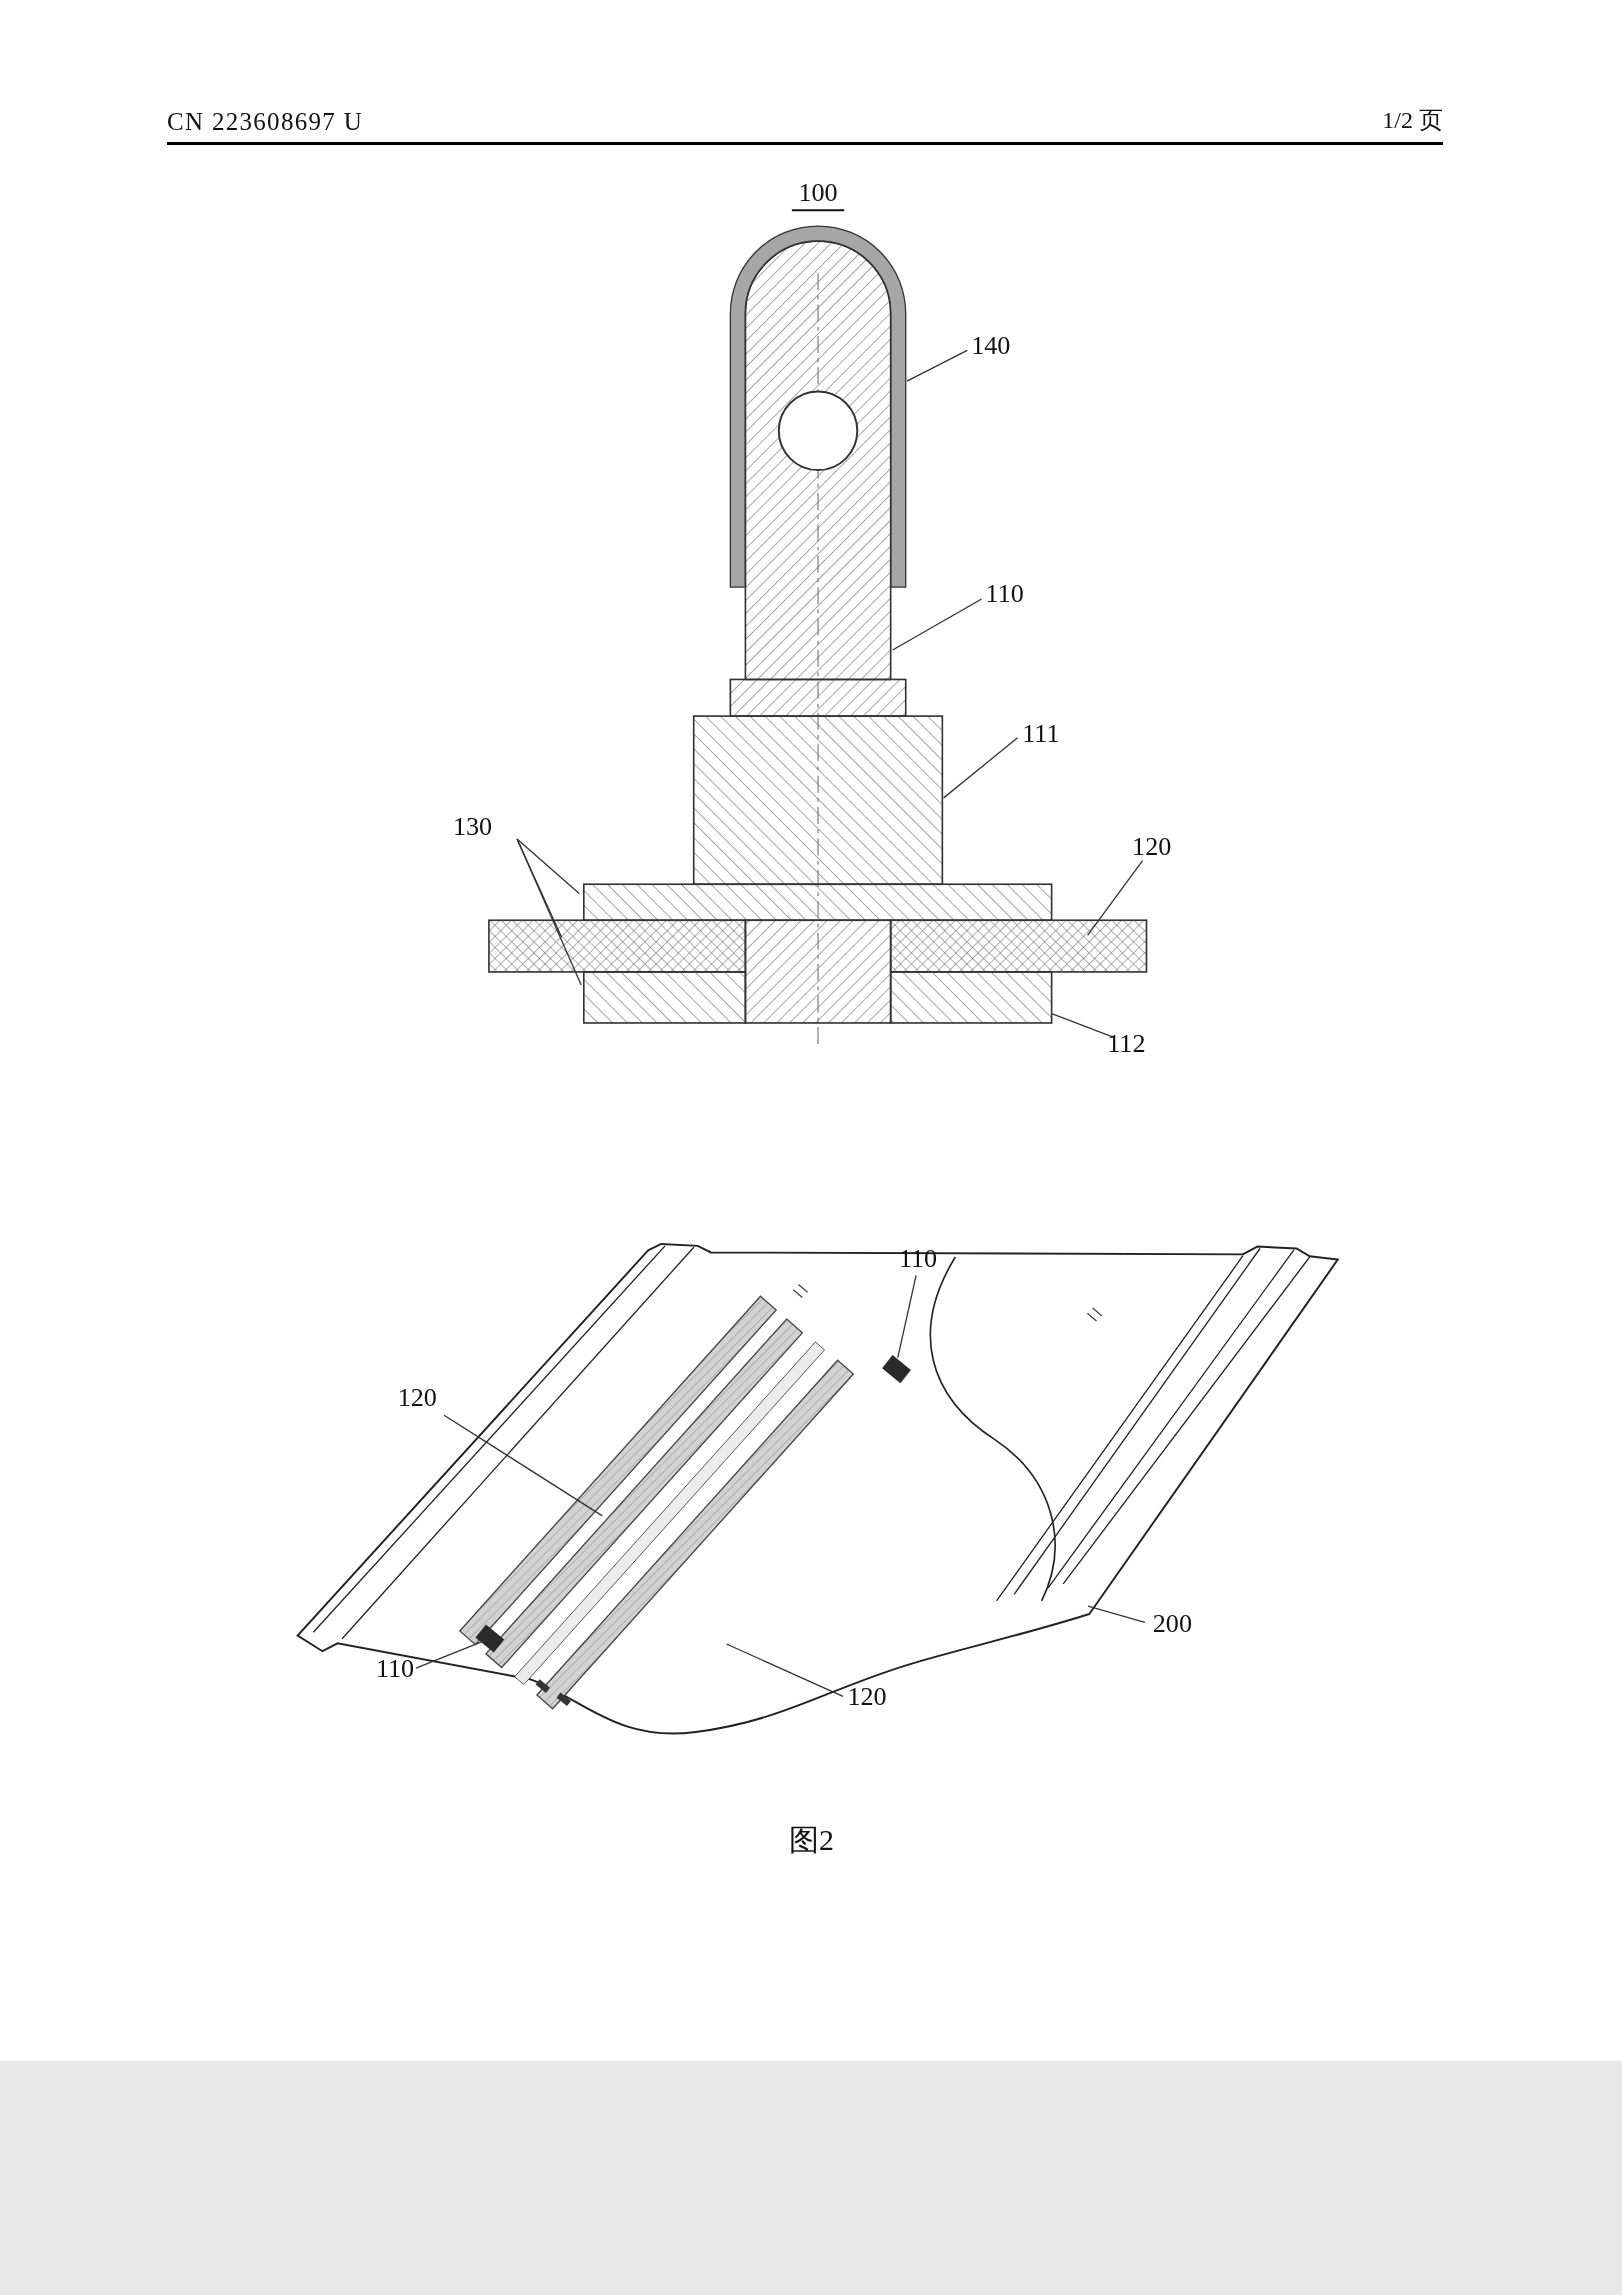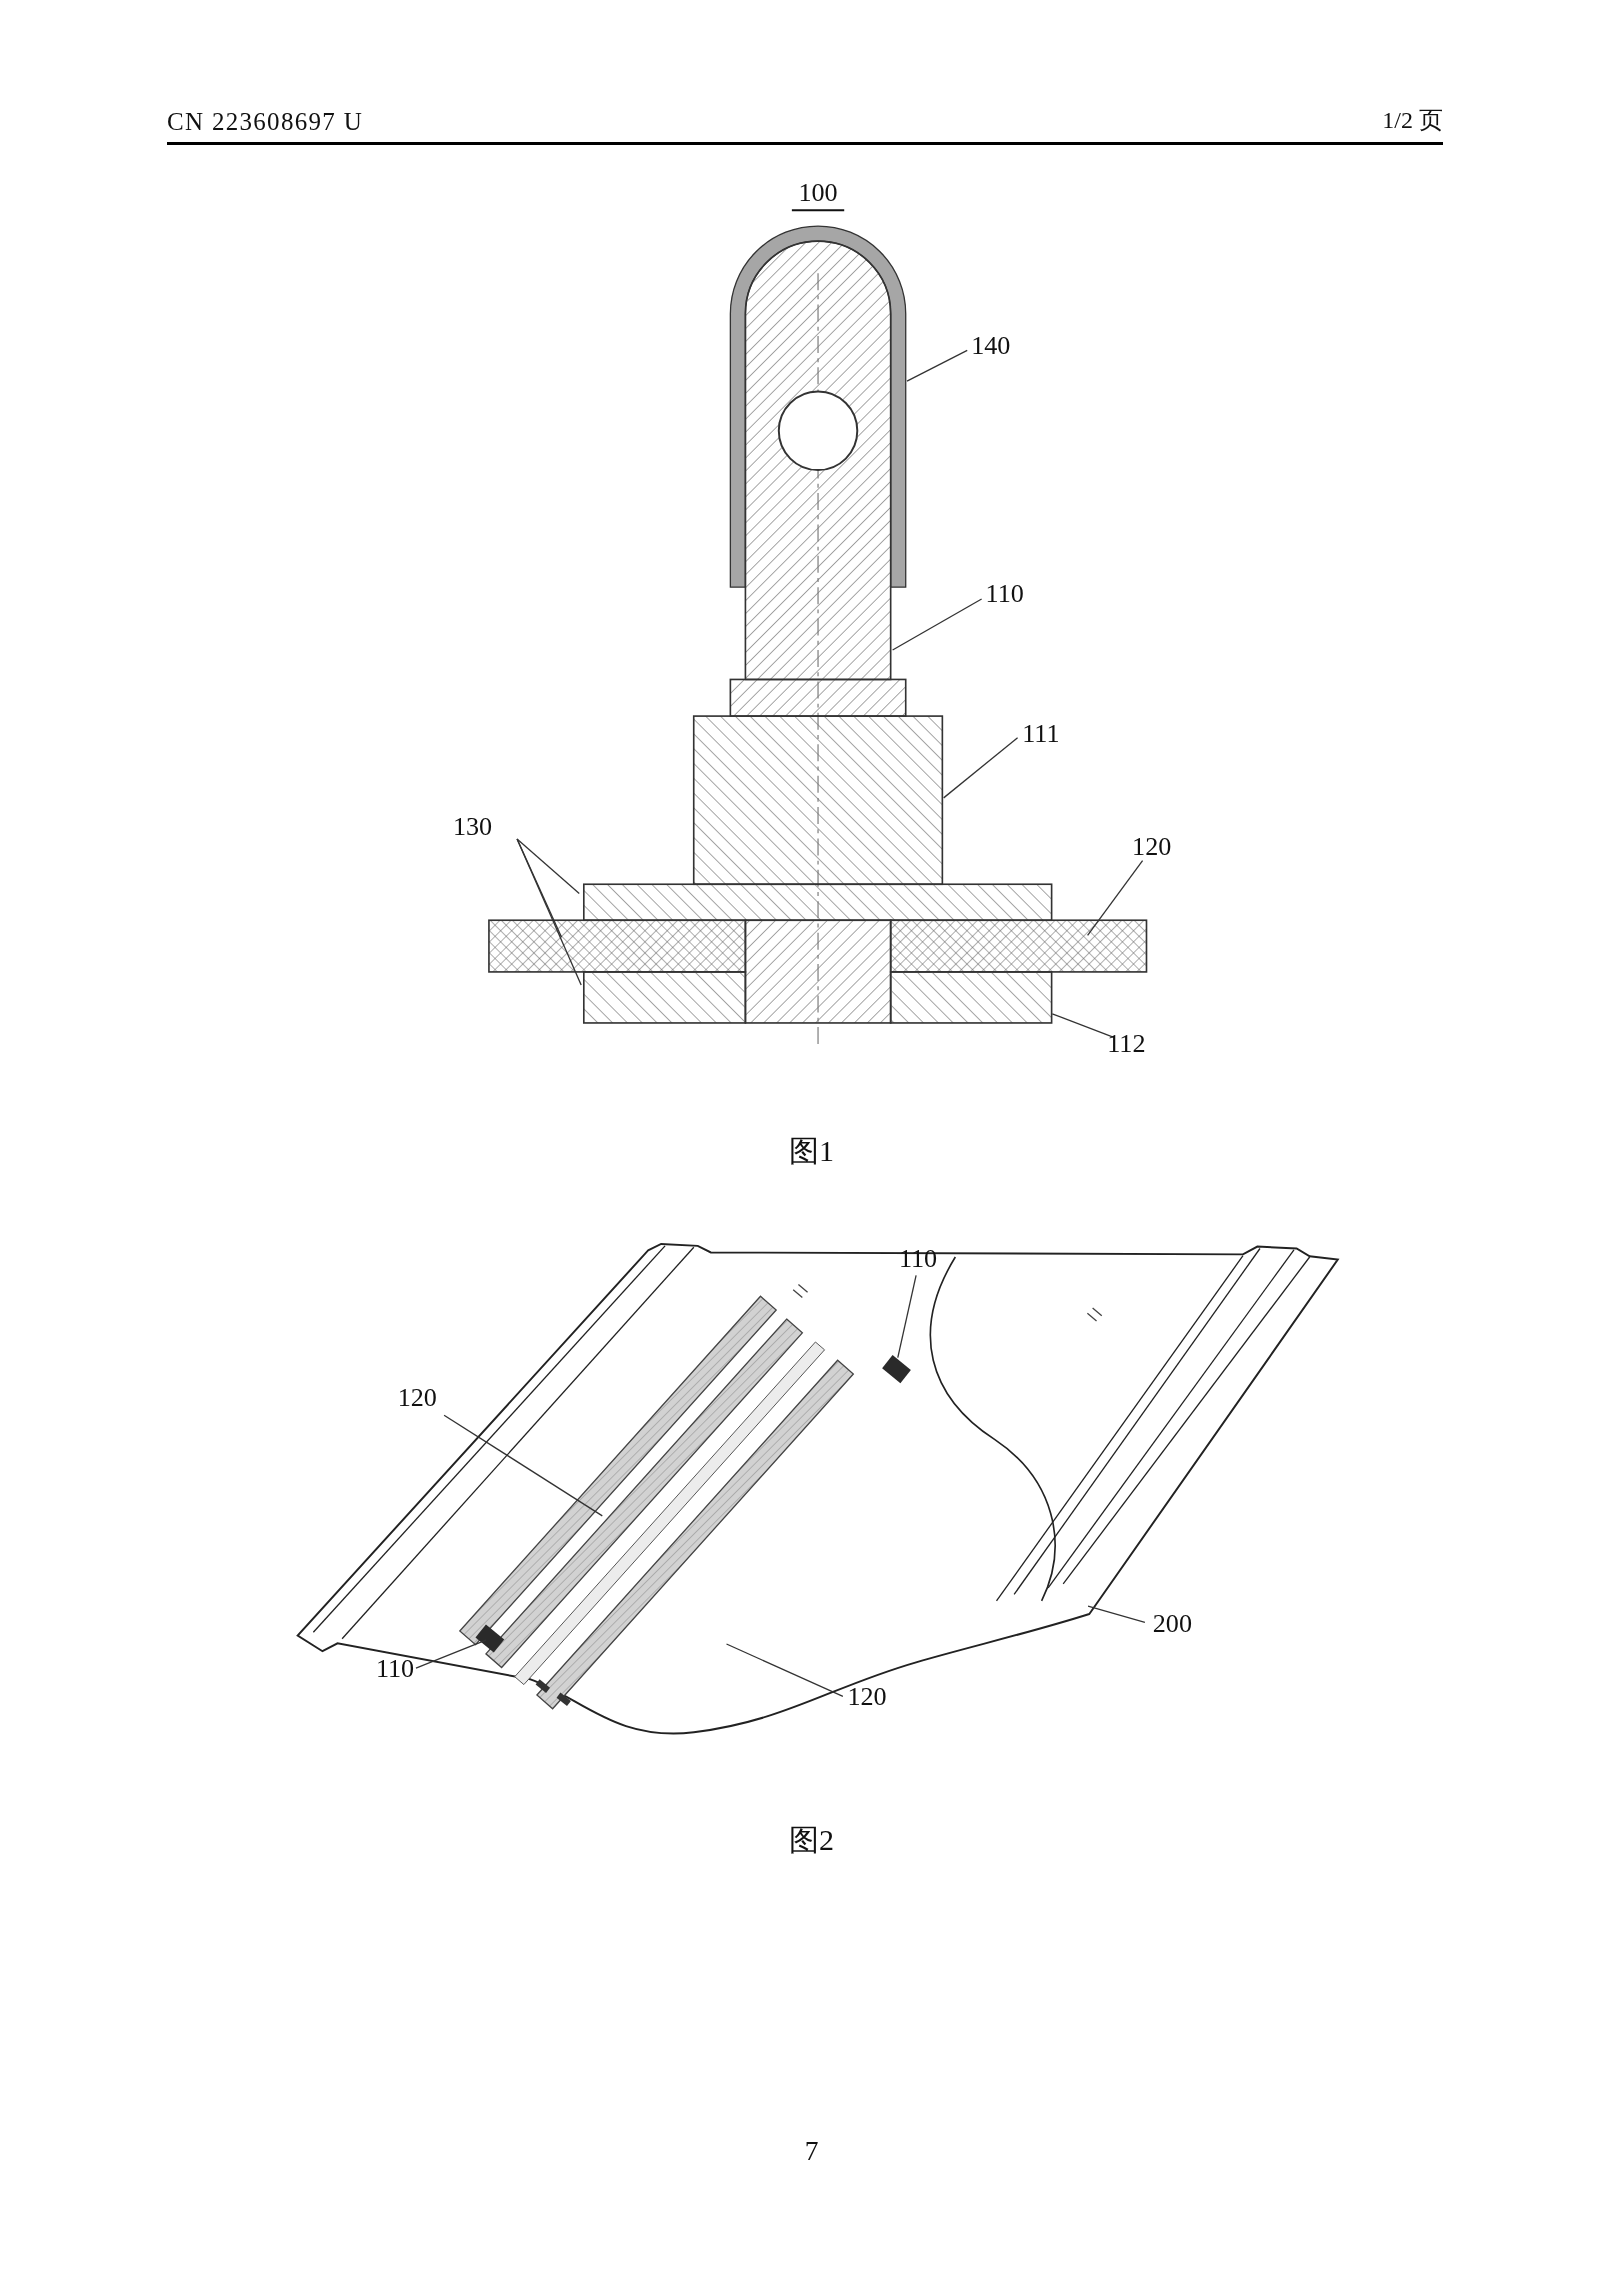--- a/index.html
+++ b/index.html
@@ -3,21 +3,21 @@
 <meta charset="utf-8">
 <style>
   html, body {
     margin: 0;
     padding: 0;
     background: #e8e8e8;
   }
   .page {
     position: relative;
     width: 1623px;
-    height: 2295px;
+    height: 2061px;
     background: #ffffff;
     font-family: "Liberation Serif", "DejaVu Serif", serif;
     color: #111;
     overflow: hidden;
   }
   .header {
     position: absolute;
     left: 167px;
     top: 90px;
     width: 1276px;
@@ -130,21 +130,20 @@
       <line x1="530" y1="54" x2="610" y2="54" stroke="#111" stroke-width="3"></line>
       <text x="804" y="274" text-anchor="start">140</text>
       <text x="826" y="652" text-anchor="start">110</text>
       <text x="882" y="866" text-anchor="start">111</text>
       <text x="12" y="1008" text-anchor="start">130</text>
       <text x="1050" y="1040" text-anchor="start">120</text>
       <text x="1012" y="1340" text-anchor="start">112</text>
     </svg>
   </div>
 
-  <div class="caption caption-1">图1</div>
 
   <div class="figure-wrap fig2">
     <svg width="1073" height="523" viewBox="0 0 1640 800" xmlns="http://www.w3.org/2000/svg">
       <defs>
         <pattern id="hatch3" patternUnits="userSpaceOnUse" width="10" height="10" patternTransform="rotate(45)">
           <rect x="0" y="0" width="10" height="10" fill="#d2d2d2"></rect>
           <line x1="0" y1="0" x2="0" y2="10" stroke="#8a8a8a" stroke-width="1.5"></line>
         </pattern>
       </defs>
 

